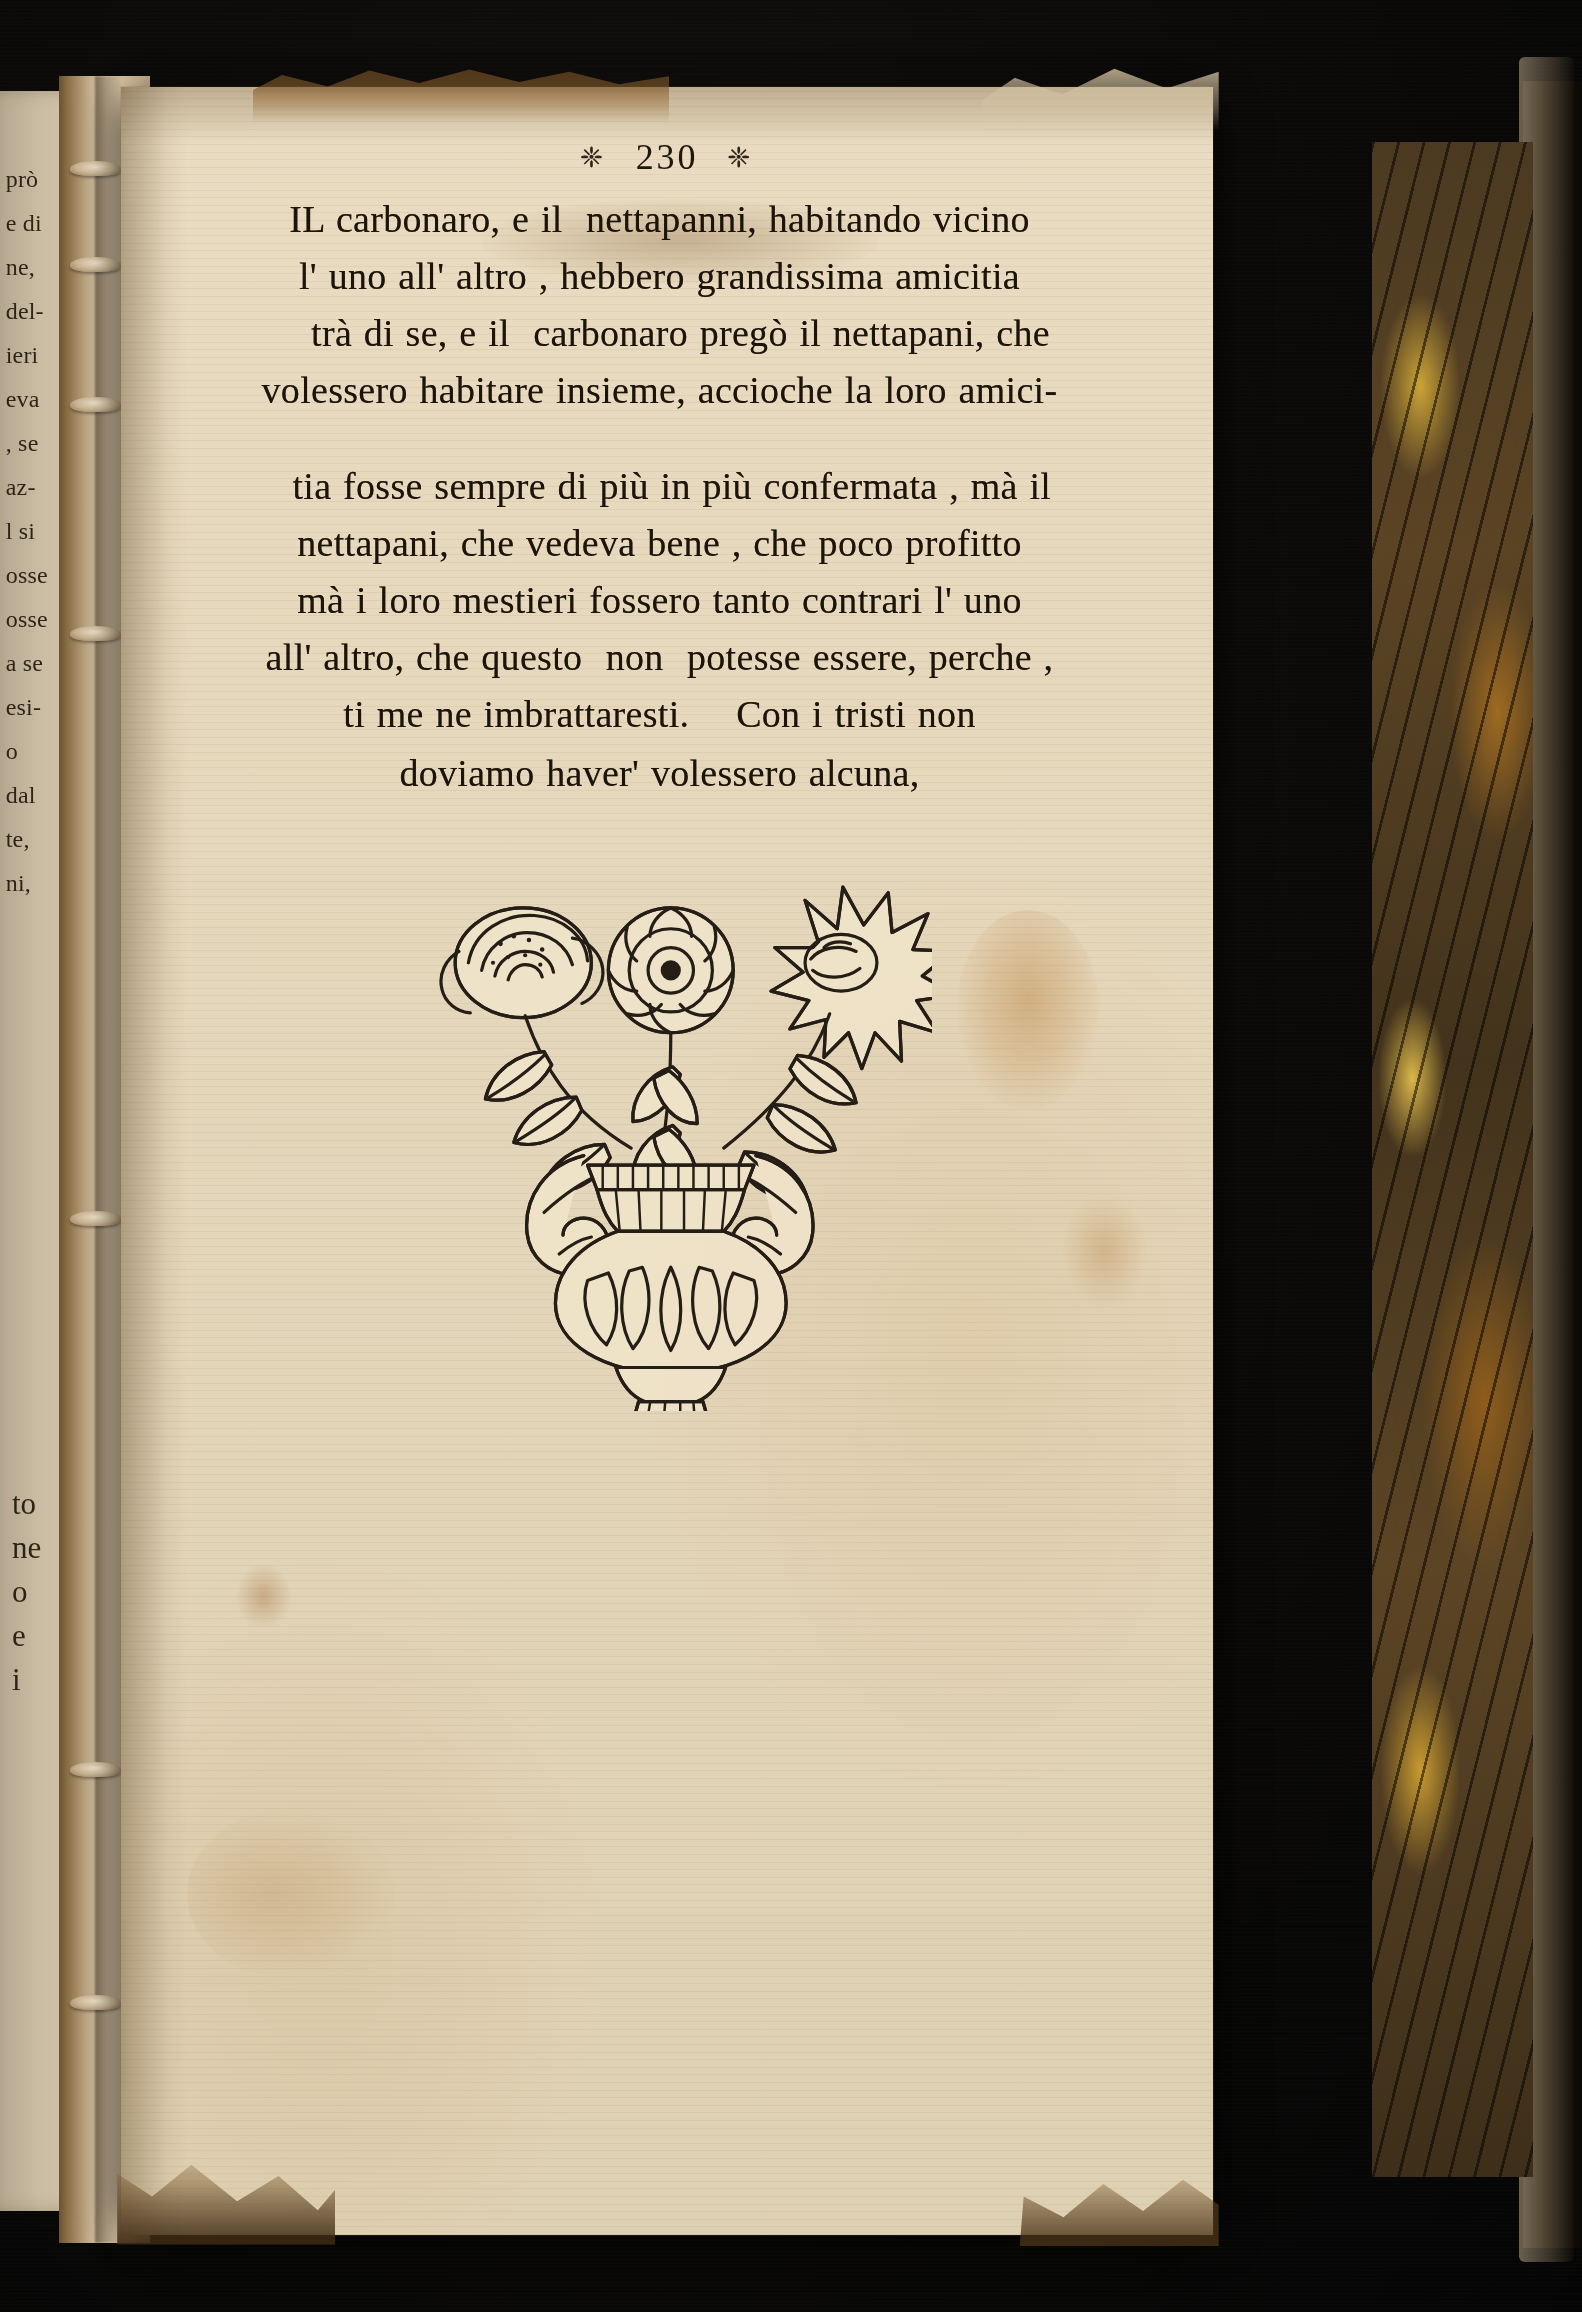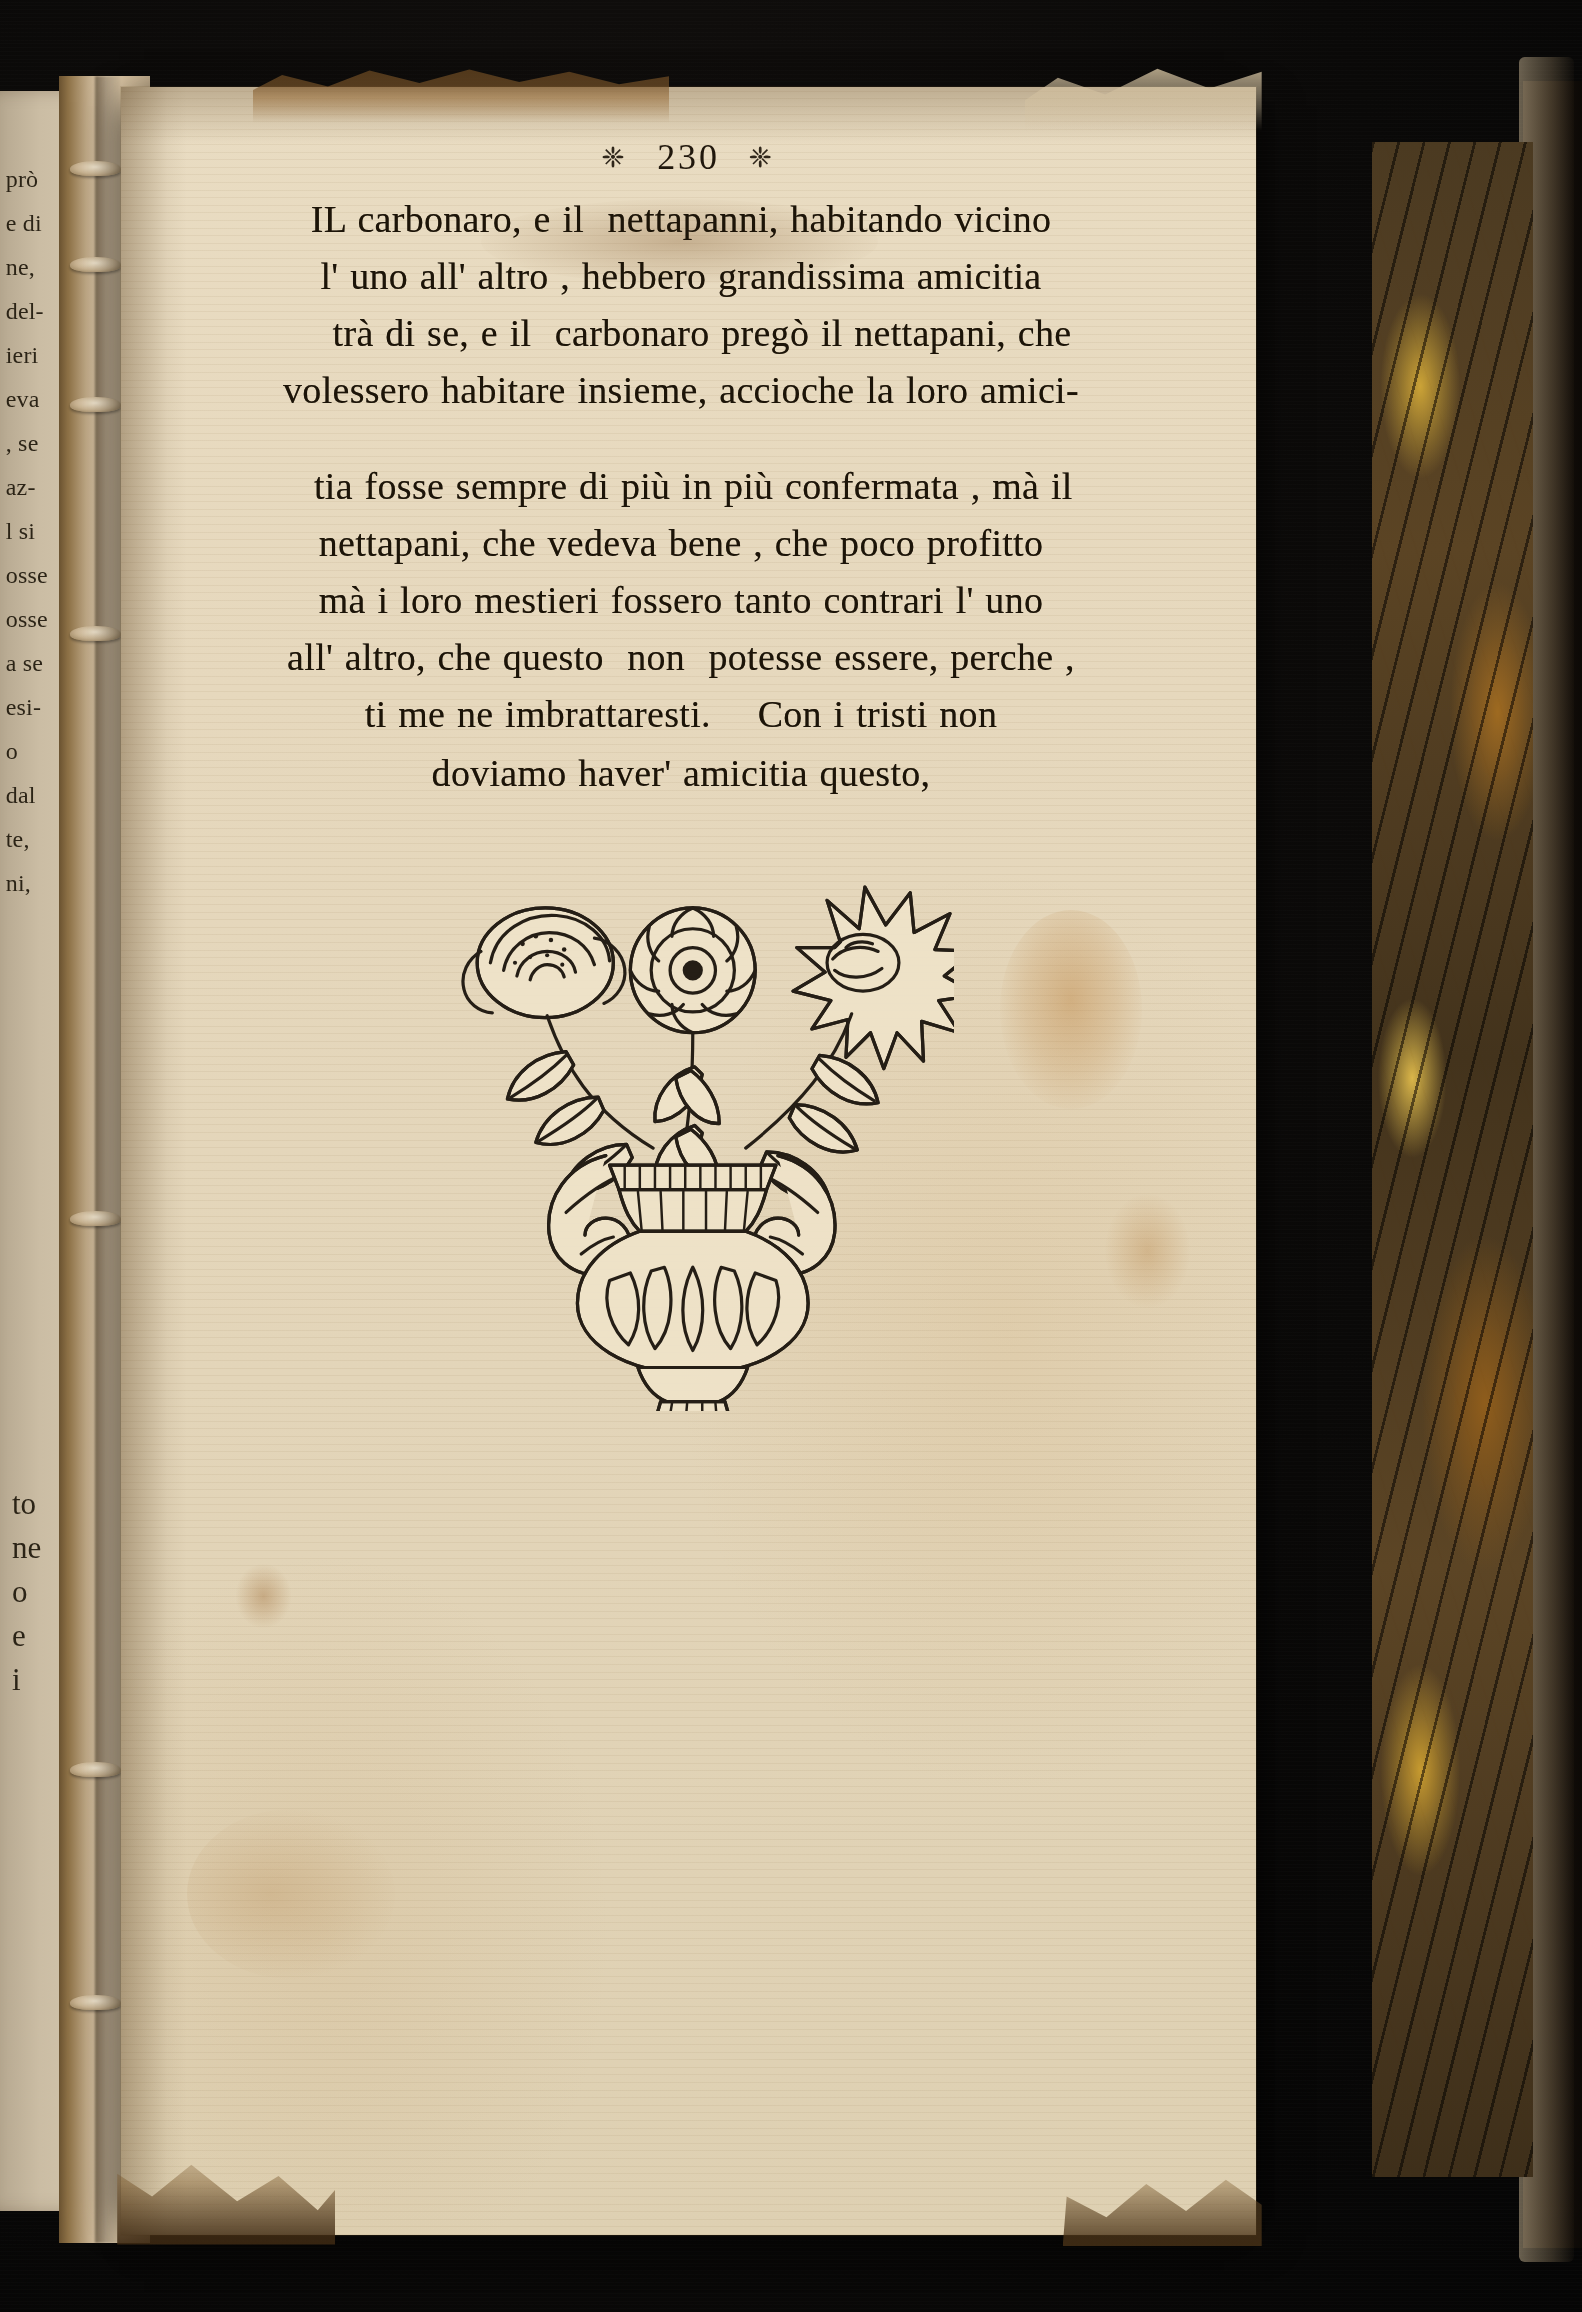--- a/index.html
+++ b/index.html
@@ -168,21 +168,20 @@
     width: 1092px;
     height: 2148px;
     background:
       radial-gradient(ellipse 473px 662px at 78% 58%, rgba(200,160,100,0.16) 0%, rgba(200,160,100,0) 70%),
       radial-gradient(ellipse 397px 530px at 18% 86%, rgba(190,150,95,0.14) 0%, rgba(190,150,95,0) 72%),
       linear-gradient(180deg, #e9dcc2 0%, #e6d8bd 28%, #e3d5b9 60%, #ded0b2 100%);
     box-shadow:
       0 0 0 0.9px rgba(120,95,55,0.18),
       -17px 0 34px -15px rgba(0,0,0,0.55),
       13.2px 9.5px 38px -9.5px rgba(0,0,0,0.6);
-    padding-left: 43px;
   }
   
   .leaf-laid {
     position: absolute;
     inset: 0;
     background-image:
       repeating-linear-gradient(0deg, rgba(150,125,85,0.10) 0px, rgba(150,125,85,0.10) 0.9px, rgba(0,0,0,0) 0.9px, rgba(0,0,0,0) 7.6px);
     pointer-events: none;
   }
   
@@ -399,21 +398,21 @@
     <div class="body">
       <span class="l">IL carbonaro, e il  nettapanni, habitando vicino</span>
       <span class="l">l' uno all' altro , hebbero grandissima amicitia</span>
       <span class="l indent">trà di se, e il  carbonaro pregò il nettapani, che</span>
       <span class="l">volessero habitare insieme, accioche la loro amici-</span>
       <span class="l indent2">tia fosse sempre di più in più confermata , mà il</span>
       <span class="l">nettapani, che vedeva bene , che poco profitto</span>
       <span class="l">mà i loro mestieri fossero tanto contrari l' uno</span>
       <span class="l">all' altro, che questo  non  potesse essere, perche ,</span>
       <span class="l center">ti me ne imbrattaresti.    Con i tristi non</span>
-      <span class="l center moral">doviamo haver' amicitia questo,</span>
+      <span class="l center moral">doviamo haver' volessero alcuna,</span>
     </div>
 
     <div class="vignette">
       <svg viewBox="0 0 560 570" xmlns="http://www.w3.org/2000/svg">
         <g fill="none" stroke="#17110a" stroke-width="3.4" stroke-linecap="round" stroke-linejoin="round">
 
           <g>
             <ellipse cx="128" cy="96" rx="72" ry="58" fill="#efe3c9"></ellipse>
             <ellipse cx="128" cy="96" rx="72" ry="58"></ellipse>
             <path d="M70 96c6-34 38-52 70-50 30 2 54 22 56 48"></path>

